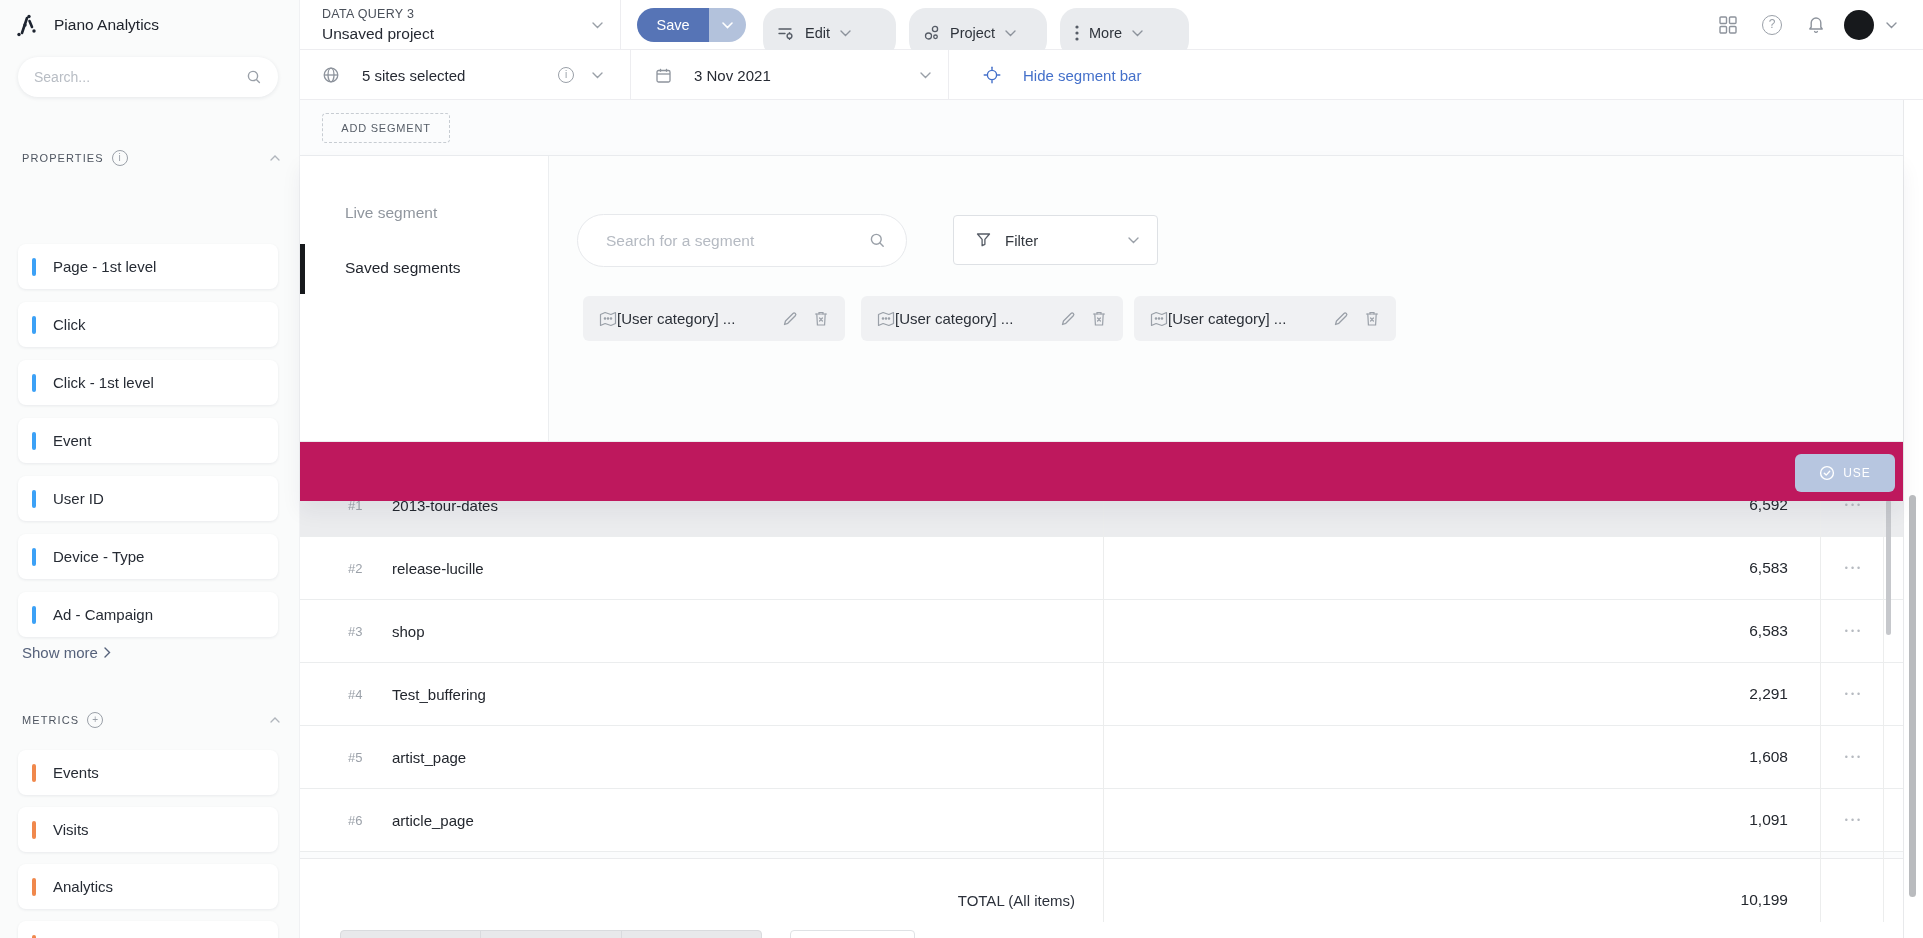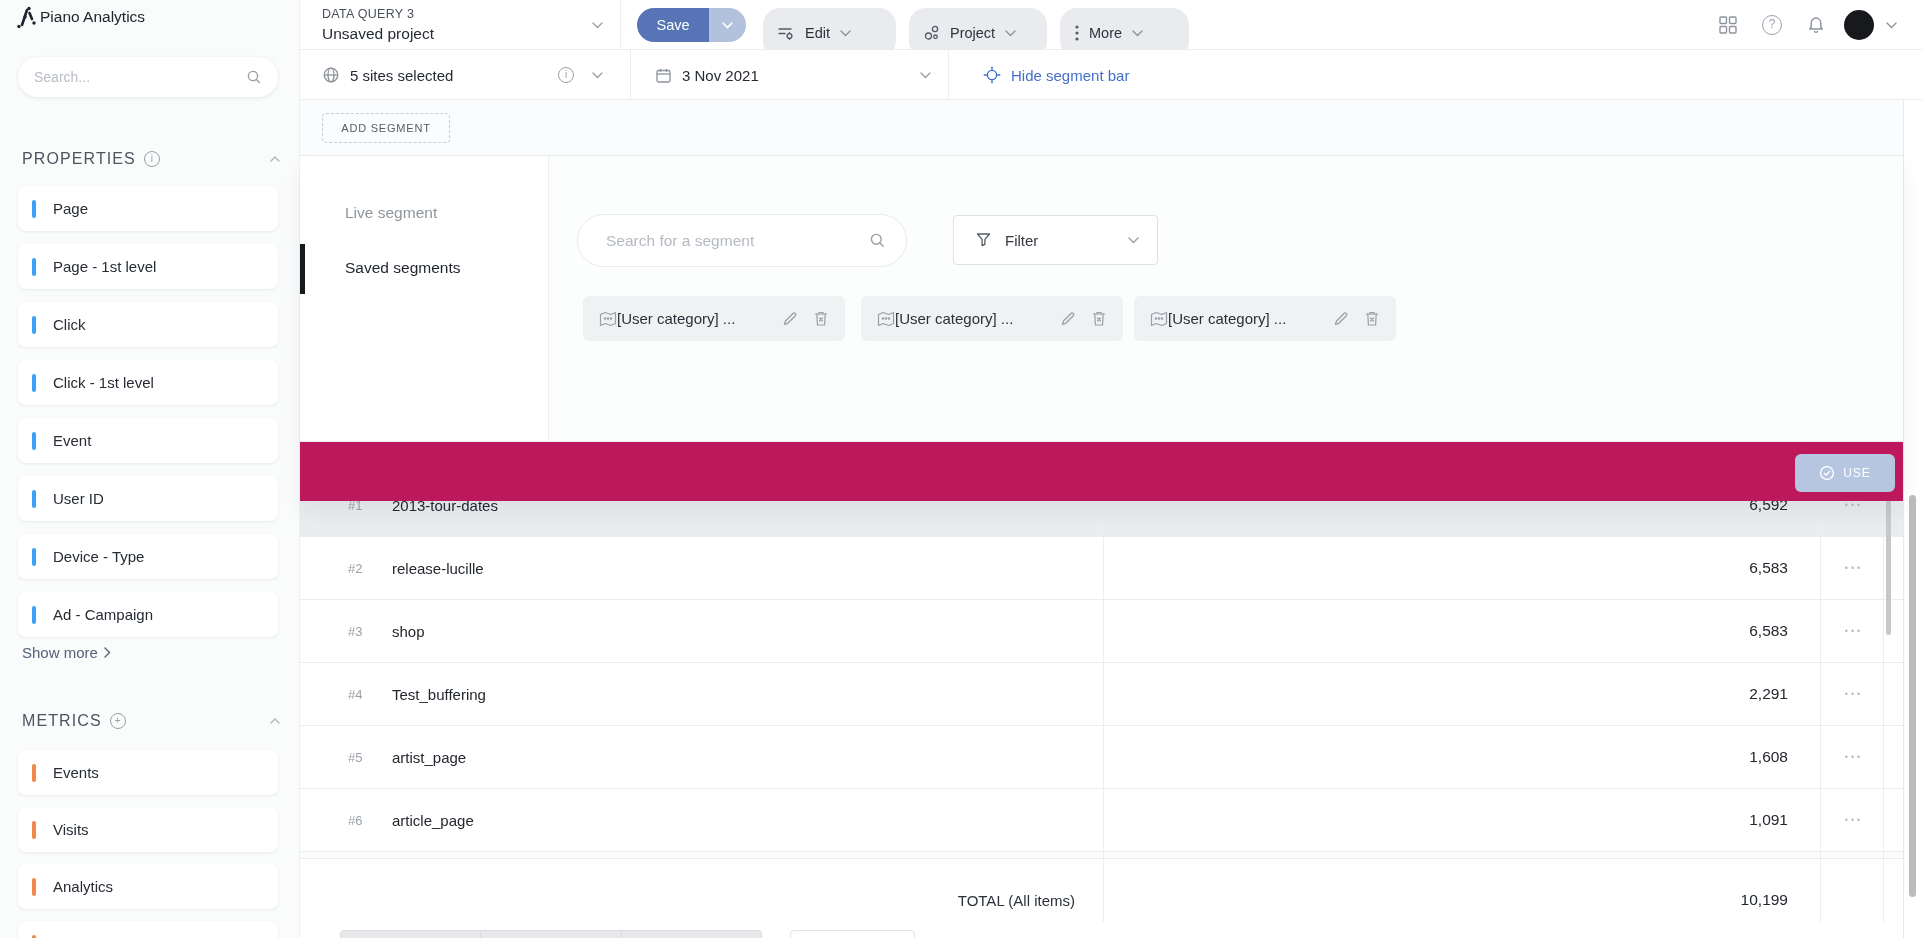--- a/index.html
+++ b/index.html
@@ -4,48 +4,48 @@
 <style>
   *{margin:0;padding:0;box-sizing:border-box}
   html,body{background:#fff}
   body{font-family:"Liberation Sans",sans-serif;color:#242830;-webkit-font-smoothing:antialiased}
   .app{position:relative;width:1923px;height:938px;background:#fff;overflow:hidden}
   svg{display:block}
   input{border:none;outline:none;background:transparent;font-family:inherit}
 
   
   .sidebar{position:absolute;left:0;top:0;width:300px;height:938px;background:#fafbfb;border-right:1px solid #f0f1f3}
-  .logo-row{position:absolute;left:14px;top:4px;display:flex;align-items:center;gap:0}
+  .logo-row{position:absolute;left:14px;top:12px;display:flex;align-items:center;gap:14px}
   .logo-text{font-size:15.5px;font-weight:500;color:#20242d}
   .side-search{position:absolute;left:18px;top:57px;width:260px;height:40px;background:#fff;border-radius:20px;box-shadow:0 1px 4px rgba(25,35,55,.09);display:flex;align-items:center;padding:0 16px}
   .side-search input{flex:1;font-size:14px;color:#3a3f47}
   .side-search input::placeholder{color:#b8bdc4}
   .sec-head{position:absolute;left:22px;width:258px;display:flex;align-items:center;gap:8px}
-  .sec-title{font-size:16px;letter-spacing:1.1px;color:#4e5560;font-weight:500}
+  .sec-title{font-size:11px;letter-spacing:1.1px;color:#4e5560;font-weight:500}
   .sec-head .spacer{flex:1}
   .circ-ic{width:16px;height:16px;border:1.2px solid #9aa0a8;border-radius:50%;color:#9aa0a8;font-size:10px;line-height:13.5px;text-align:center;flex:none}
   .side-card{position:absolute;left:18px;width:260px;height:45px;background:#fff;border-radius:8px;box-shadow:0 1px 3px rgba(28,38,58,.08);display:flex;align-items:center;padding:0 14px;font-size:15px;color:#262b34;cursor:pointer}
   .side-card .bar{width:4px;height:18px;border-radius:2px;margin-right:17px;flex:none}
   .bar-blue{background:#3ca1f6}
   .bar-orange{background:#f0884c}
   .show-more{position:absolute;left:22px;top:644px;font-size:15px;color:#55617a;display:flex;align-items:center;gap:6px;cursor:pointer}
 
   
   .topbar{position:absolute;left:300px;top:0;width:1623px;height:50px;background:#fff;border-bottom:1px solid #ededf0}
   .subbar{position:absolute;left:300px;top:50px;width:1623px;height:50px;background:#fff;border-bottom:1px solid #ededf0}
   .vdiv{position:absolute;top:0;width:1px;height:100%;background:#ededf0}
   .qname{position:absolute;left:22px;top:7px;font-size:12.5px;letter-spacing:.3px;color:#4a505a}
   .qstatus{position:absolute;left:22px;top:25px;font-size:15.5px;color:#262a33}
   .pill{position:absolute;top:8px;height:50px;border-radius:17px;background:#e9ebee;display:flex;align-items:center;gap:10px;padding:4px 15px;font-size:14.5px;color:#2e333b;cursor:pointer}
   .save-wrap{position:absolute;left:337px;top:8px;height:34px;display:flex;cursor:pointer}
   .save-main{width:72px;background:#5674b6;color:#fff;font-size:14.5px;display:flex;align-items:center;justify-content:center;border-radius:17px 0 0 17px}
   .save-arrow{width:37px;background:#b3c2dc;border-radius:0 17px 17px 0;display:flex;align-items:center;justify-content:center}
   .hd-ic{position:absolute;top:15px;cursor:pointer}
   .avatar{position:absolute;left:1544px;top:10px;width:30px;height:30px;border-radius:50%;background:#17191c;cursor:pointer}
-  .bar-item{position:absolute;top:0;height:50px;display:flex;align-items:center;gap:10px;font-size:15px;color:#262a33}
+  .bar-item{position:absolute;top:0;height:50px;display:flex;align-items:center;gap:22px;font-size:15px;color:#262a33}
   .link-blue{color:#4470ca;cursor:pointer}
 
   
   .content{position:absolute;left:300px;top:100px;width:1623px;height:838px;background:#fbfcfd}
   .add-seg{position:absolute;left:22px;top:13px;width:128px;height:30px;border:1px dashed #c7ccd2;border-radius:4px;background:transparent;font-size:11px;letter-spacing:.8px;color:#565d67;font-family:inherit;cursor:pointer}
 
   
   .trow{position:absolute;left:0;width:1603px;background:#fff;border-bottom:1px solid #ebedee;z-index:1}
   .trow.first{background:#ebecee}
   .rank{position:absolute;left:48px;top:50%;transform:translateY(-50%);font-size:13px;color:#9ba1a9}
@@ -123,24 +123,20 @@
       <span class="sec-title">PROPERTIES</span>
       <span class="circ-ic">i</span>
       <span class="spacer"></span>
       <span>
         <svg width="10" height="6" viewBox="0 0 10 6" fill="none" stroke="#b0b5bc" stroke-width="1.3" stroke-linecap="round">
             <path d="M1 5l4-4 4 4"></path>
           </svg>
       </span>
     </div>
 
-    <div class="side-card" style="top:186px">
-        <span class="bar bar-blue"></span>
-        <span>Page</span>
-      </div>
     <div class="side-card" style="top:244px">
         <span class="bar bar-blue"></span>
         <span>Page - 1st level</span>
       </div>
     <div class="side-card" style="top:302px">
         <span class="bar bar-blue"></span>
         <span>Click</span>
       </div>
     <div class="side-card" style="top:360px">
         <span class="bar bar-blue"></span>

